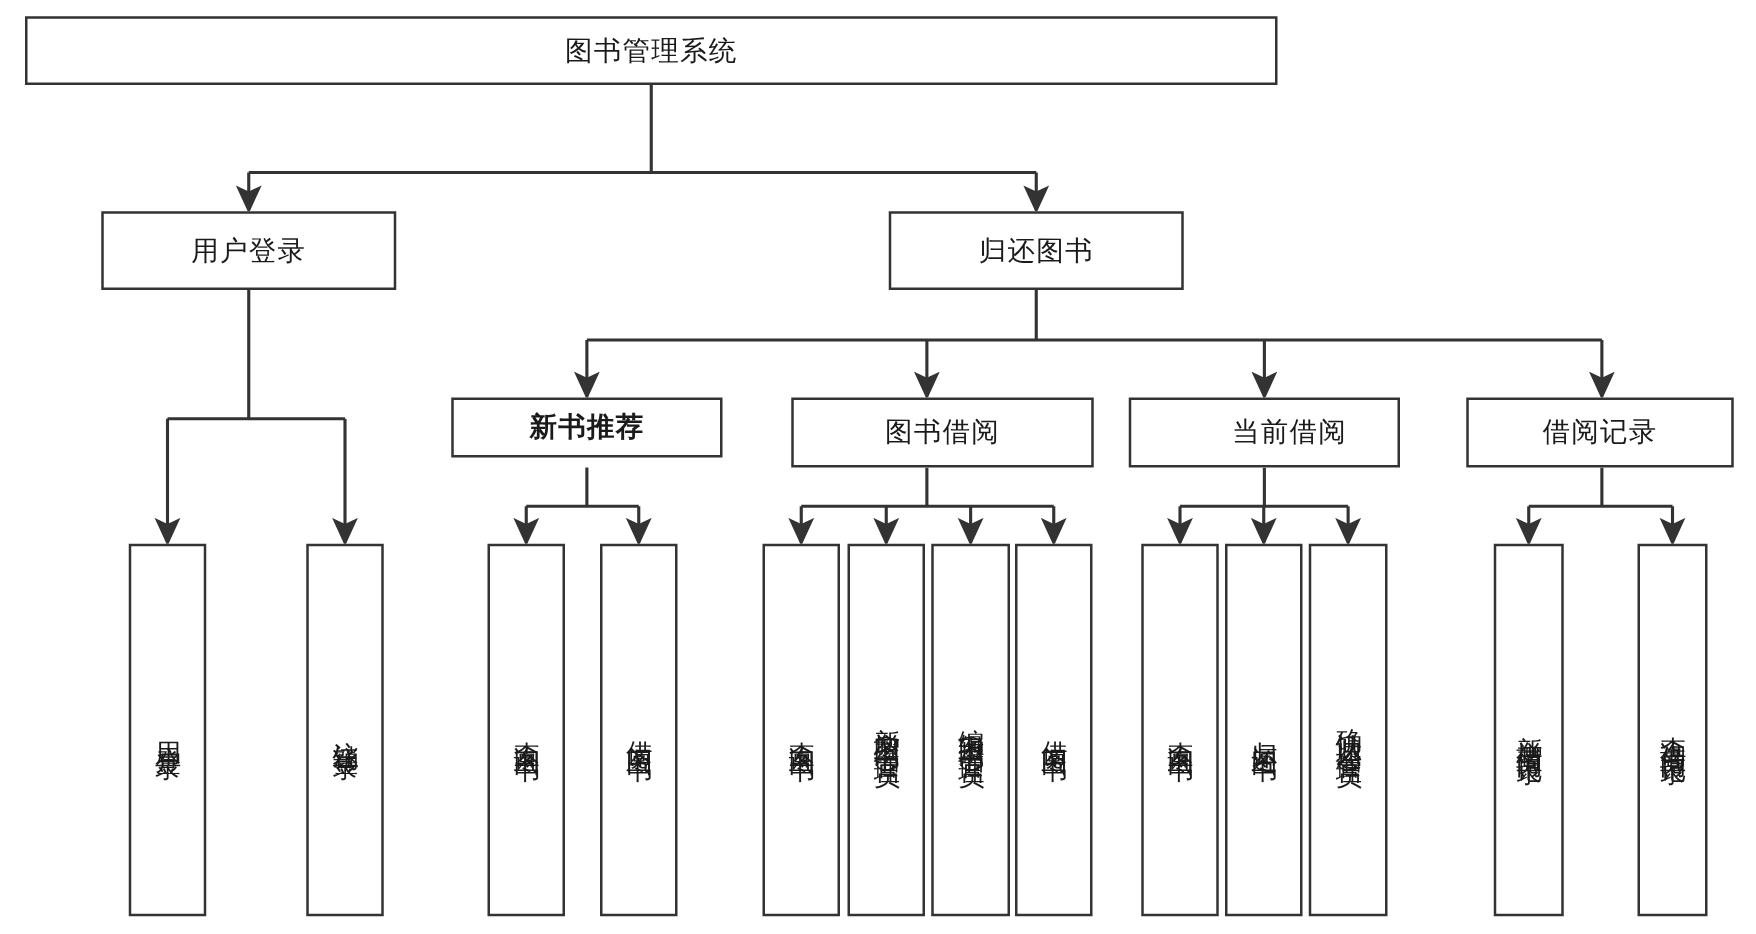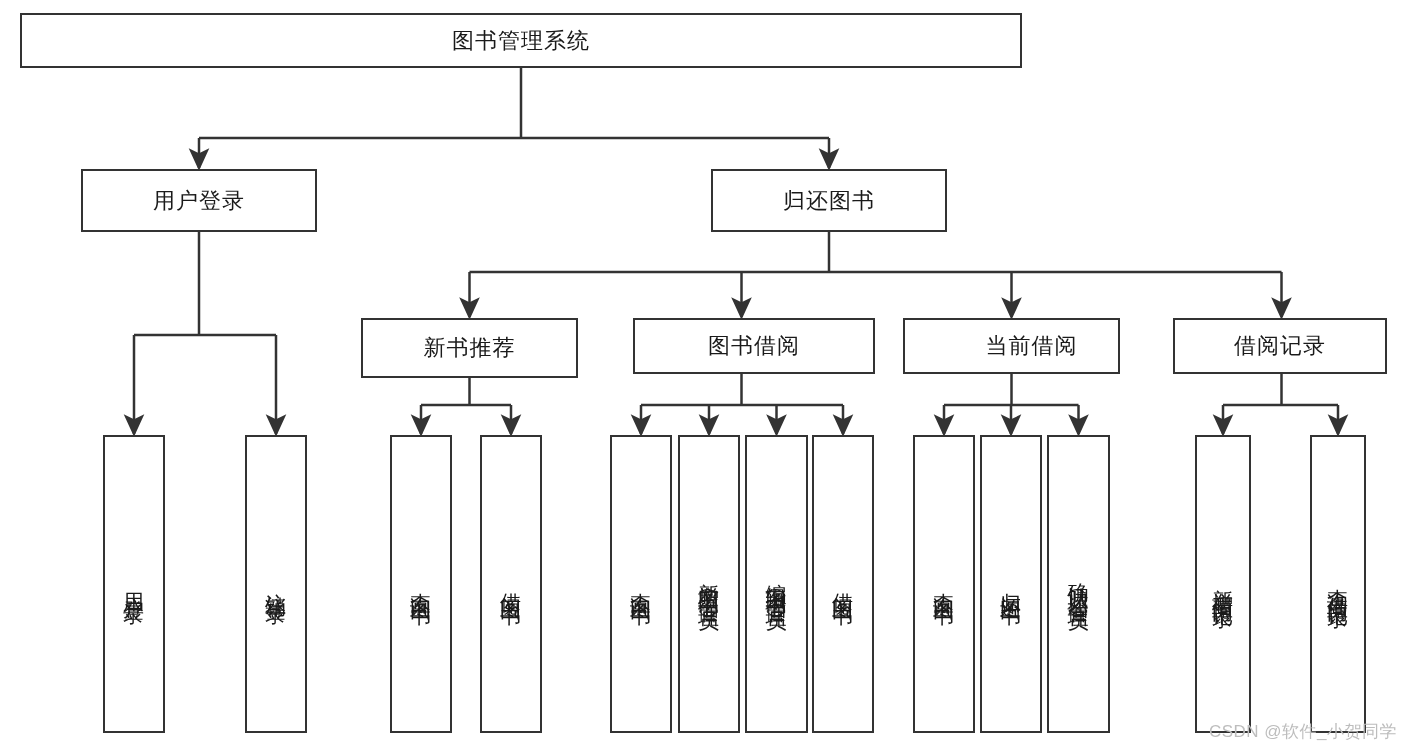--- a/index.html
+++ b/index.html
@@ -114,21 +114,21 @@
   <div id="nodes">
       <div class="node horiz" style="left: 20px; top: 13px; width: 1002px; height: 55px; border-color: rgb(51, 51, 51); background: rgb(255, 255, 255); color: rgb(26, 26, 26);">
         <span class="htext">图书管理系统</span>
       </div>
       <div class="node horiz" style="left: 81px; top: 169px; width: 236px; height: 63px; border-color: rgb(51, 51, 51); background: rgb(255, 255, 255); color: rgb(26, 26, 26);">
         <span class="htext">用户登录</span>
       </div>
       <div class="node horiz" style="left: 711px; top: 169px; width: 236px; height: 63px; border-color: rgb(51, 51, 51); background: rgb(255, 255, 255); color: rgb(26, 26, 26);">
         <span class="htext">归还图书</span>
       </div>
-      <div class="node horiz" style="left: 361px; top: 318px; width: 217px; height: 60px; border-color: rgb(51, 51, 51); background: rgb(255, 255, 255); color: rgb(26, 26, 26);">
+      <div class="node horiz" style="left: 361px; top: 318px; width: 217px; height: 48px; border-color: rgb(51, 51, 51); background: rgb(255, 255, 255); color: rgb(26, 26, 26); font-weight: bold;">
         <span class="htext">新书推荐</span>
       </div>
       <div class="node horiz" style="left: 633px; top: 318px; width: 242px; height: 56px; border-color: rgb(51, 51, 51); background: rgb(255, 255, 255); color: rgb(26, 26, 26);">
         <span class="htext">图书借阅</span>
       </div>
       <div class="node horiz" style="left: 903px; top: 318px; width: 217px; height: 56px; border-color: rgb(51, 51, 51); background: rgb(255, 255, 255); color: rgb(26, 26, 26); padding-left: 40px;">
         <span class="htext">当前借阅</span>
       </div>
       <div class="node horiz" style="left: 1173px; top: 318px; width: 214px; height: 56px; border-color: rgb(51, 51, 51); background: rgb(255, 255, 255); color: rgb(26, 26, 26);">
         <span class="htext">借阅记录</span>
@@ -167,14 +167,13 @@
         <span class="vtext">确认归还（管理员）</span>
       </div>
       <div class="node vert" style="left: 1195px; top: 435px; width: 56px; height: 298px; border-color: rgb(51, 51, 51); background: rgb(255, 255, 255); color: rgb(26, 26, 26);">
         <span class="vtext">新增借阅记录</span>
       </div>
       <div class="node vert" style="left: 1310px; top: 435px; width: 56px; height: 298px; border-color: rgb(51, 51, 51); background: rgb(255, 255, 255); color: rgb(26, 26, 26);">
         <span class="vtext">查询借阅记录</span>
       </div>
     </div>
 
-  <div id="watermark">CSDN @软件_小贺同学</div>
 </div>
 
 </body></html>

